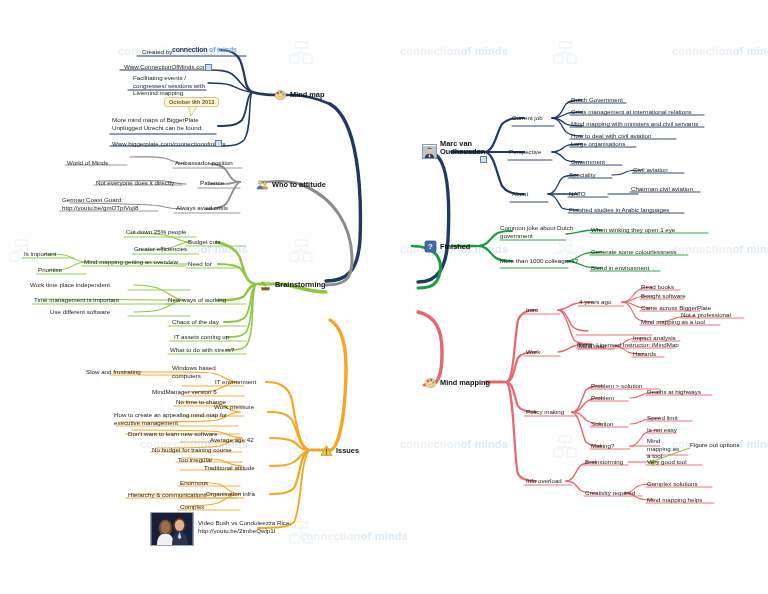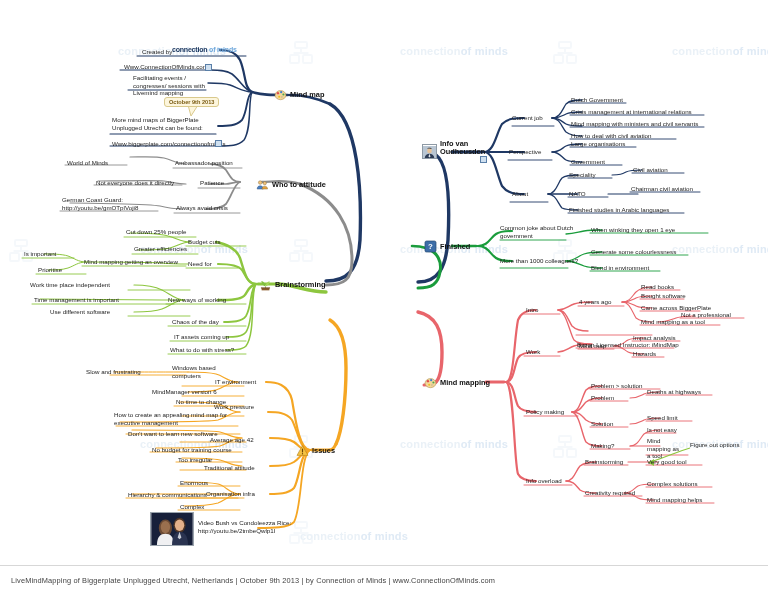--- a/index.html
+++ b/index.html
@@ -434,40 +434,40 @@
     <svg class="ic" viewBox="0 0 20 20">
       <path d="M10 13 C10 8 7 5 3.5 4.5 C4 8.5 6.5 12 10 13Z" fill="#7fbf3f"></path>
       <path d="M10 13 C10.5 8.5 13 5.5 16.5 5 C16 9 13.5 12.2 10 13Z" fill="#a5d65a"></path>
       <path d="M10 13 v3" stroke="#6b8f3a" stroke-width="1" fill="none"></path>
       <rect x="4" y="15.5" width="12" height="3.5" fill="#8a5b2b"></rect>
       <rect x="3" y="14.5" width="14" height="1.6" fill="#6e431d"></rect>
     </svg>
     <span>Brainstorming</span>
   </div>
 
-  <div class="b1" style="left:296px;top:444px;">
+  <div class="b1" style="left:320px;top:444px;">
     <svg class="ic" viewBox="0 0 20 20">
       <path d="M10 2.5 L18.5 17.5 H1.5 Z" fill="#f5c242" stroke="#b07c12" stroke-width=".9"></path>
       <rect x="9.1" y="7" width="1.8" height="6" rx=".7" fill="#6b4708"></rect>
       <circle cx="10" cy="15" r="1" fill="#6b4708"></circle>
     </svg>
     <span>Issues</span>
   </div>
 
   <div class="avatar" style="left:422px;top:144px;">
     <svg viewBox="0 0 20 20" width="13" height="13">
       <rect width="20" height="20" fill="#b9c6d3"></rect>
       <circle cx="10" cy="7.5" r="3.6" fill="#e8c49a"></circle>
       <path d="M2.5 20 C2.5 14.5 6 12 10 12 C14 12 17.5 14.5 17.5 20Z" fill="#2d3c55"></path>
       <path d="M10 12 l-1.6 4 1.6 1.5 1.6-1.5z" fill="#e3e8ee"></path>
       <path d="M6.4 4.6 C7 2 13 2 13.6 4.8 C12 3.6 8 3.6 6.4 4.6Z" fill="#3b3028"></path>
     </svg>
   </div>
   <div class="b1 w" style="left:440px;top:140px;width:52px;white-space:normal;line-height:8.4px;display:block;">
-    <span>Info van Oudheusden</span>
+    <span>Marc van Oudheusden</span>
   </div>
   <span class="lnk" style="position:absolute;left:478px;top:156px;"></span>
 
   <div class="b1" style="left:424px;top:240px;">
     <svg class="ic" viewBox="0 0 20 20">
       <rect x="1.5" y="1.5" width="17" height="17" rx="2.5" fill="#3d6ea8" stroke="#24456b" stroke-width="1"></rect>
       <text x="10" y="14.5" font-size="12" font-family="Liberation Sans, sans-serif" font-weight="bold" fill="#fff" text-anchor="middle">?</text>
     </svg>
     <span>Finished</span>
   </div>
@@ -593,16 +593,13 @@
   <div class="n" style="left:647px;top:426px;">Is not easy</div>
   <div class="n w" style="left:647px;top:437px;width:36px;">Mind mapping as a tool</div>
   <div class="n" style="left:690px;top:441px;">Figure out options</div>
   <div class="n" style="left:526px;top:477px;">Info overload</div>
   <div class="n" style="left:585px;top:458px;">Brainstorming</div>
   <div class="n" style="left:647px;top:458px;">Very good tool</div>
   <div class="n" style="left:585px;top:489px;">Creativity required</div>
   <div class="n" style="left:647px;top:480px;">Complex solutions</div>
   <div class="n" style="left:647px;top:496px;">Mind mapping helps</div>
 
-  <div id="footer">
-    <span>LiveMindMapping of Biggerplate Unplugged Utrecht, Netherlands | October 9th 2013 | by Connection of Minds | www.ConnectionOfMinds.com</span>
-  </div>
 </div>
 
 </body></html>

